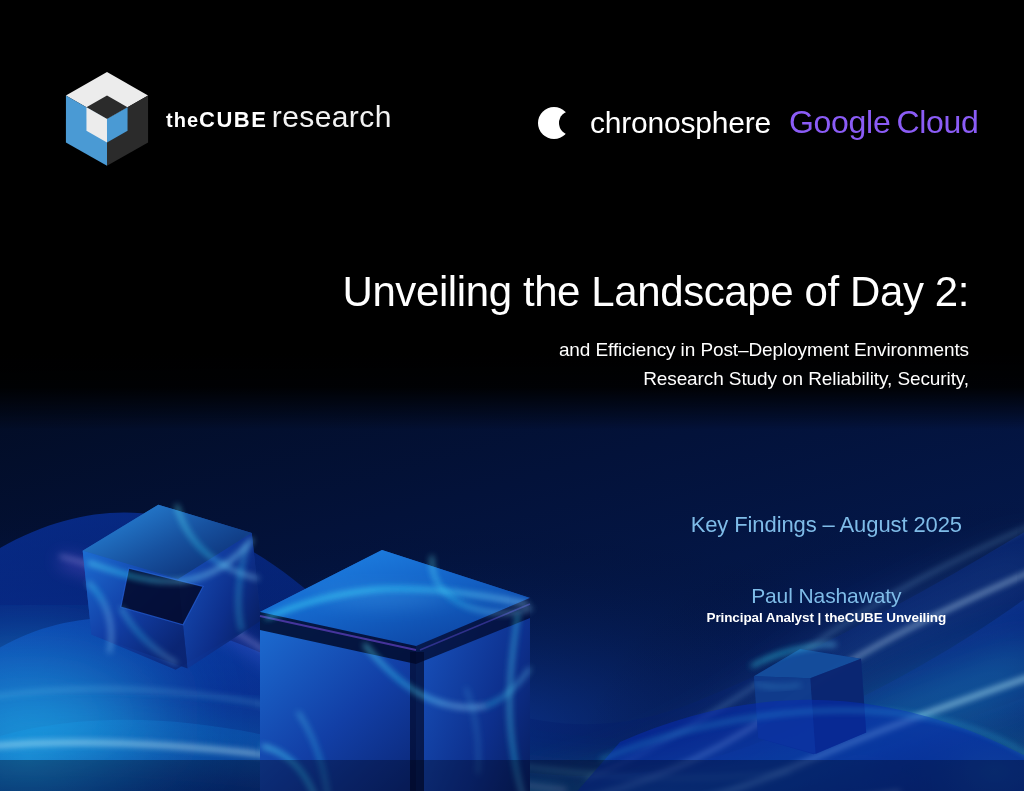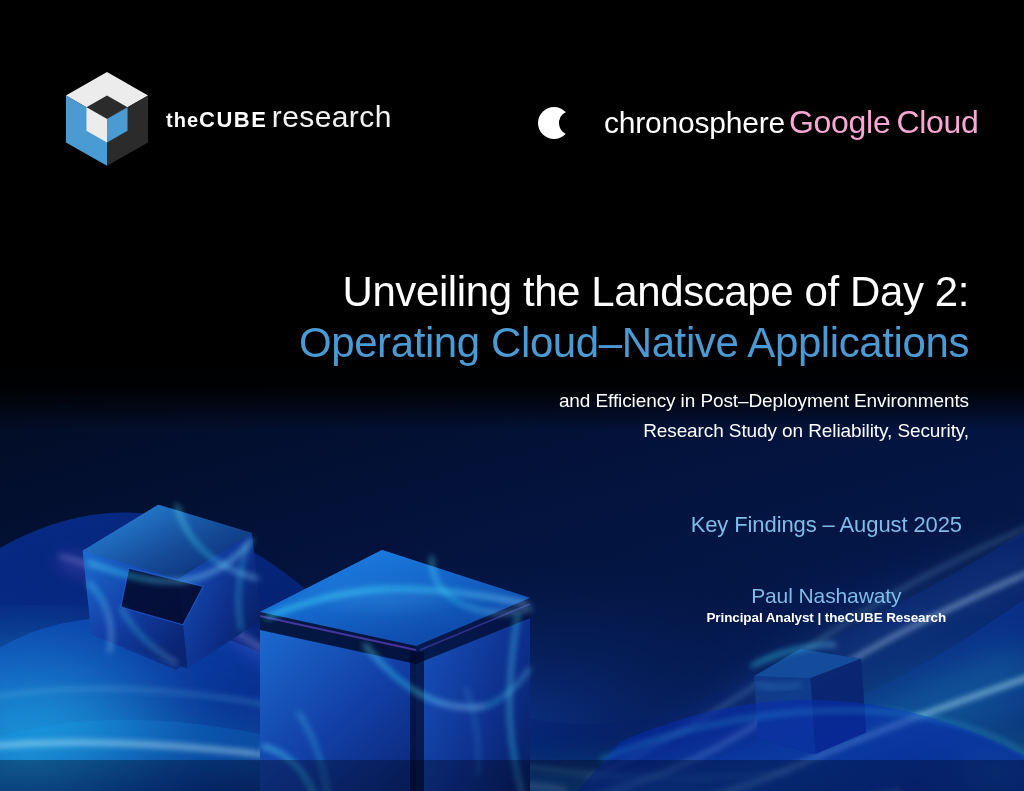--- a/index.html
+++ b/index.html
@@ -40,27 +40,27 @@
   }
   .cube-word .line1 .lc { font-size:20px; font-weight:700; text-transform:lowercase; letter-spacing:1px; }
   .cube-word .line2 {
     color:#f2f2f2; font-size:30px; line-height:1.05; margin-top:3px;
     font-weight:300; letter-spacing:0.4px; font-family:"Liberation Sans", sans-serif;
   }
 
   .chrono-logo { position:absolute; left:535px; top:103px; display:flex; align-items:center; }
   .chrono-mark { width:40px; height:40px; flex:0 0 auto; }
   .chrono-word {
-    margin-left:29px; color:#ffffff; font-size:30px; font-weight:400;
+    margin-left:15px; color:#ffffff; font-size:30px; font-weight:400;
     letter-spacing:-0.2px; font-family:"Liberation Sans", sans-serif;
   }
 
   .gcloud-logo { position:absolute; left:789px; top:104px; }
   .gcloud-word {
-    color:#f9a8d4; font-size:32px; font-weight:400; letter-spacing:-0.3px;
+    color:#8b5cf6; font-size:32px; font-weight:400; letter-spacing:-0.3px;
     white-space:nowrap; font-family:"Liberation Sans", sans-serif;
   }
   .gcloud-word .g2 { margin-left:6px; }
 
   
   .title-block { position:absolute; right:55px; top:268px; z-index:25; text-align:right; width:930px; }
   .title-line-1 {
     color:#ffffff; font-size:42px; font-weight:400; line-height:1.12;
     letter-spacing:-0.4px; white-space:nowrap;
   }
@@ -310,26 +310,25 @@
       <span class="chrono-word">chronosphere</span>
     </div>
 
     <div class="gcloud-logo">
       <span class="gcloud-word"><span>Google</span><span class="g2">Cloud</span></span>
     </div>
   </div>
 
   <div class="title-block">
     <div class="title-line-1">Unveiling the Landscape of Day 2:</div>
-    <div class="title-line-2">Operating Cloud–Native Applications</div>
     <div class="subtitle">
       <div>and Efficiency in Post–Deployment Environments</div>
       <div>Research Study on Reliability, Security,</div>
     </div>
   </div>
 
   <div class="meta-block">
     <div class="key-findings">Key Findings – August 2025</div>
     <div class="author-name">Paul Nashawaty</div>
-    <div class="author-role">Principal Analyst | theCUBE Research</div>
+    <div class="author-role">Principal Analyst | theCUBE Unveiling</div>
   </div>
 
 </div>
 
 </body></html>

